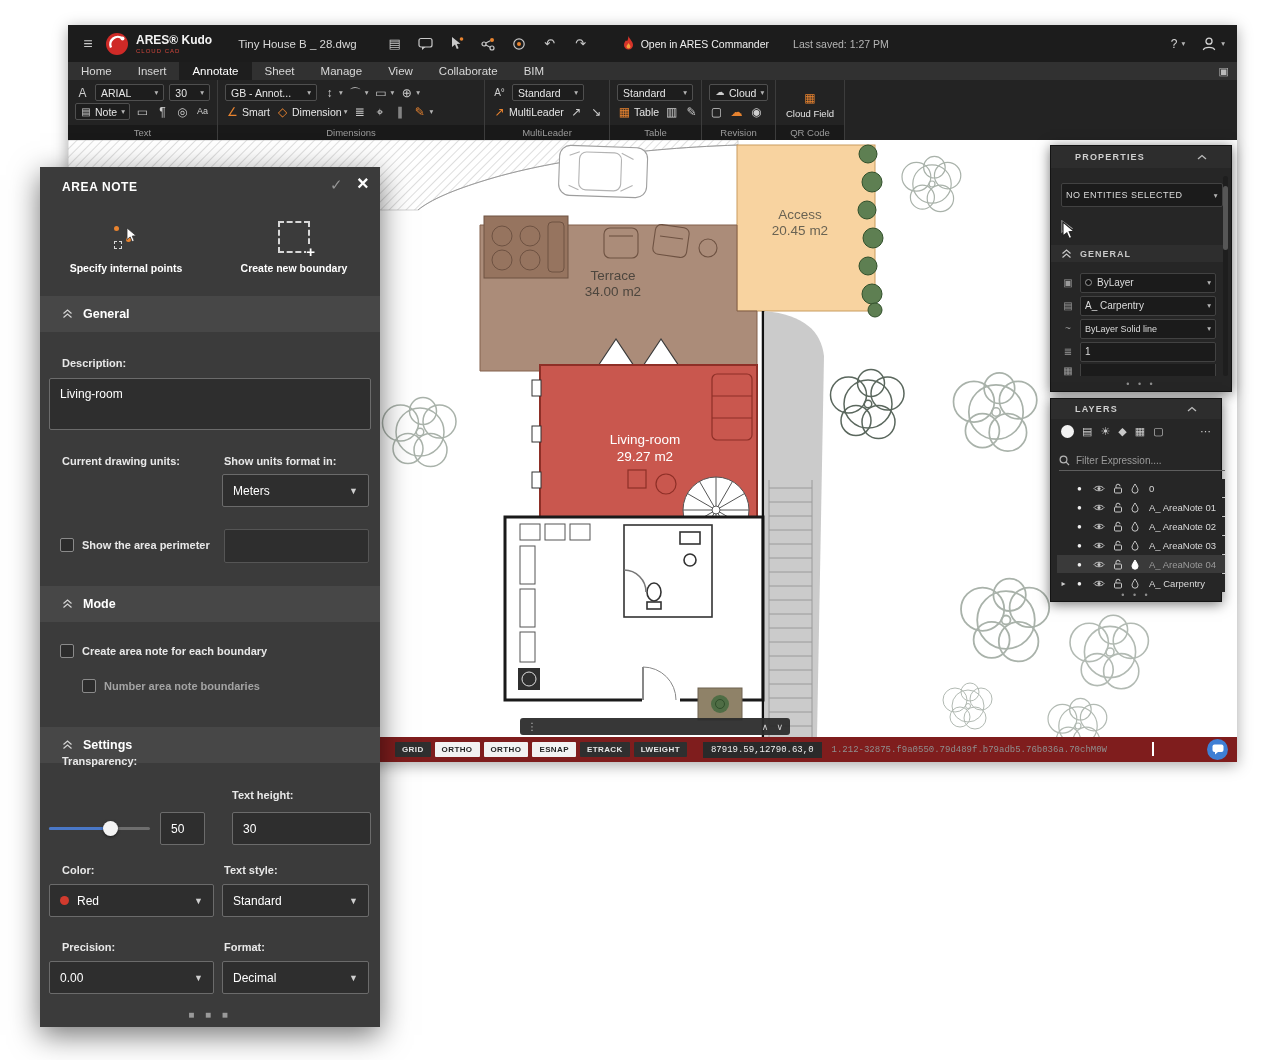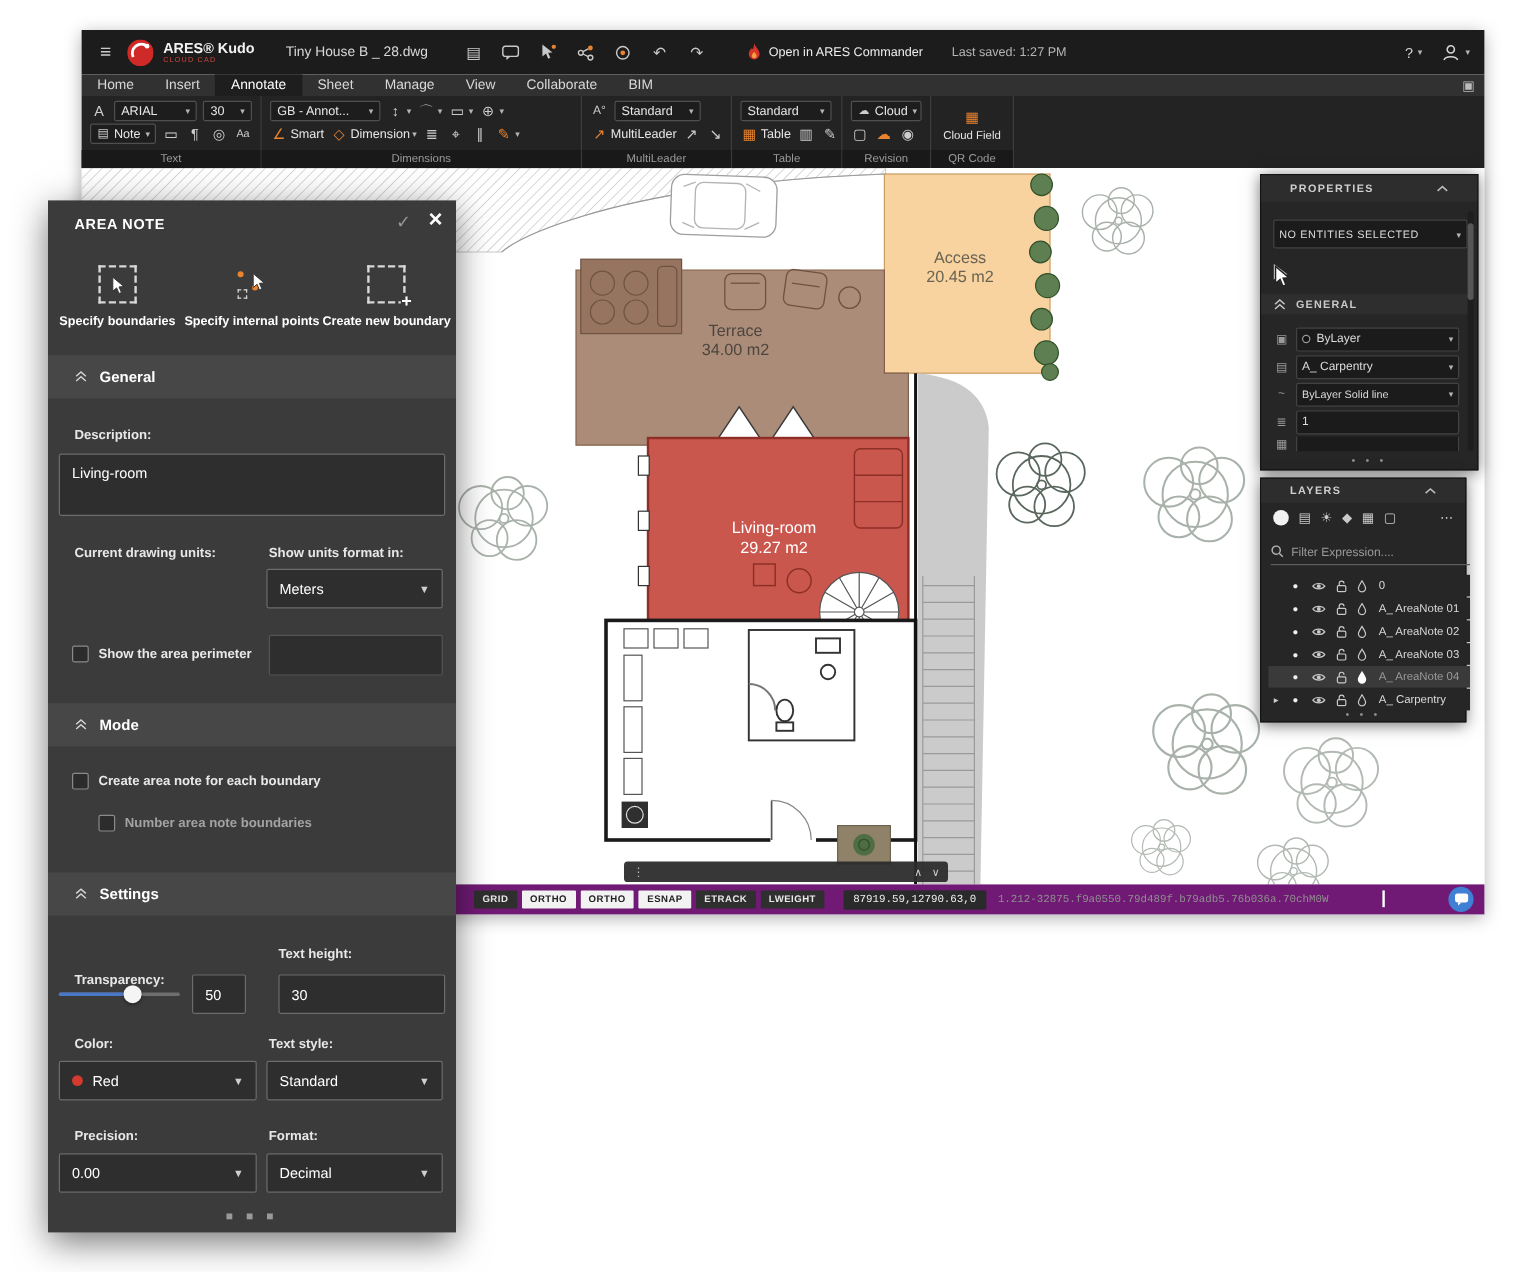--- a/index.html
+++ b/index.html
@@ -63,21 +63,21 @@
   .lrow{position:absolute;left:6px;width:168px;height:18px;background:#262626;display:flex;align-items:center;font-size:9.5px;color:#d9d9d9}
   .lrow.sel2{background:#3a3a3a}
   .lrow .exp{width:13px;text-align:center;color:#cfcfcf;font-size:8px}
   .lrow .ldot{width:19px;text-align:center;color:#f0f0f0;font-size:8px}
   .lrow .lic{width:19px;display:flex;justify-content:center}
   .lrow .lic2{width:16px;display:flex;justify-content:center}
   .lrow .lname{margin-left:6px;white-space:nowrap}
   .ltool{display:flex;align-items:center;gap:8px;padding:0 10px;height:24px;color:#c9c9c9;font-size:11px}
 
   
-  .statusbar{position:absolute;left:0;top:712px;width:1169px;height:25px;background:#701a75;display:flex;align-items:center}
+  .statusbar{position:absolute;left:0;top:712px;width:1169px;height:25px;background:#7f1d1d;display:flex;align-items:center}
   .chip{font-size:8px;font-weight:bold;letter-spacing:.4px;color:#e8e8e8;background:#2f2f2f;padding:3px 7px;border-radius:1px;margin-right:4px;white-space:nowrap}
   .chip.on{background:#f2f2f2;color:#222}
   .coords{font-family:"Liberation Mono",monospace;font-size:9px;color:#efefef;background:#2a2a2a;padding:3px 8px;margin-left:12px;white-space:nowrap}
   .session{font-family:"Liberation Mono",monospace;font-size:9px;color:#8f8f8f;margin-left:10px;white-space:nowrap}
   .caret{position:absolute;left:1084px;top:5px;width:1.5px;height:14px;background:#fff}
   .chatfab{position:absolute;right:9px;top:2px;width:21px;height:21px;border-radius:50%;background:#3f7fd4;display:flex;align-items:center;justify-content:center}
 
   
   .dialog{position:absolute;left:40px;top:167px;width:340px;height:860px;background:#3b3b3b;box-shadow:0 8px 28px rgba(0,0,0,.55);z-index:60;color:#e9e9e9}
   .dtitle{position:absolute;left:22px;top:13px;font-size:12px;font-weight:bold;letter-spacing:.6px;color:#fff}
@@ -726,28 +726,20 @@
   </div>
 </div>
 
 <div class="dialog">
   <span class="dtitle">AREA NOTE</span>
   <span style="position:absolute;left:290px;top:9px;font-size:15px;color:#969696">✓</span>
   <span style="position:absolute;left:317px;top:5px;font-size:20px;color:#fff;font-weight:bold">×</span>
 
   <div style="position:absolute;left:2px;top:54px;width:336px;display:flex">
     <div class="toolcol">
-      <div class="tool-ico">
-        <svg style="position:absolute;left:9px;top:7px" width="11" height="16" viewBox="0 0 11 16">
-            <path d="M1,1 L1,12.6 L4.2,9.9 L6.2,14.6 L8.2,13.7 L6.2,9.1 L10.2,8.8 Z" fill="#fff" stroke="#333" stroke-width=".8"></path>
-          </svg>
-      </div>
-      <span class="tlabel">Specify boundaries</span>
-    </div>
-    <div class="toolcol">
       <div class="tool-ico noborder">
         <span class="odot" style="left:2px;top:3px"></span>
         <span class="odot" style="left:14px;top:14px"></span>
         <span style="position:absolute;left:2px;bottom:2px;width:8px;height:8px;border:1.5px dashed #d8d8d8"></span>
         <svg style="position:absolute;left:14px;top:4px" width="11" height="16" viewBox="0 0 11 16">
             <path d="M1,1 L1,12.6 L4.2,9.9 L6.2,14.6 L8.2,13.7 L6.2,9.1 L10.2,8.8 Z" fill="#fff" stroke="#333" stroke-width=".8"></path>
           </svg>
       </div>
       <span class="tlabel">Specify internal points</span>
     </div>
@@ -789,21 +781,21 @@
   <span class="flabel" style="left:42px;top:478px">Create area note for each boundary</span>
   <span class="cb" style="left:42px;top:512px"></span>
   <span class="flabel" style="left:64px;top:513px;color:#a3a3a3">Number area note boundaries</span>
 
   <div class="sechead" style="top:560px">
     <svg width="11" height="10" viewBox="0 0 11 10">
         <path d="M1.5,4.5 L5.5,1 L9.5,4.5 M1.5,8.5 L5.5,5 L9.5,8.5" fill="none" stroke="#d5d5d5" stroke-width="1.2"></path>
       </svg>
     <span>Settings</span>
   </div>
-  <span class="flabel" style="left:22px;top:644px">Transparency:</span>
+  <span class="flabel" style="left:22px;top:588px">Transparency:</span>
   <span class="flabel" style="left:192px;top:622px">Text height:</span>
   <div style="position:absolute;left:9px;top:660px;width:101px;height:3px;background:#6e6e6e;border-radius:2px"></div>
   <div style="position:absolute;left:9px;top:660px;width:62px;height:3px;background:#4a78c8;border-radius:2px"></div>
   <div style="position:absolute;left:63px;top:654px;width:15px;height:15px;border-radius:50%;background:#f4f4f4;box-shadow:0 1px 3px rgba(0,0,0,.5)"></div>
   <div class="fld" style="left:120px;top:645px;width:45px;height:33px">
     <span>50</span>
   </div>
   <div class="fld" style="left:192px;top:645px;width:139px;height:33px">
     <span>30</span>
   </div>

